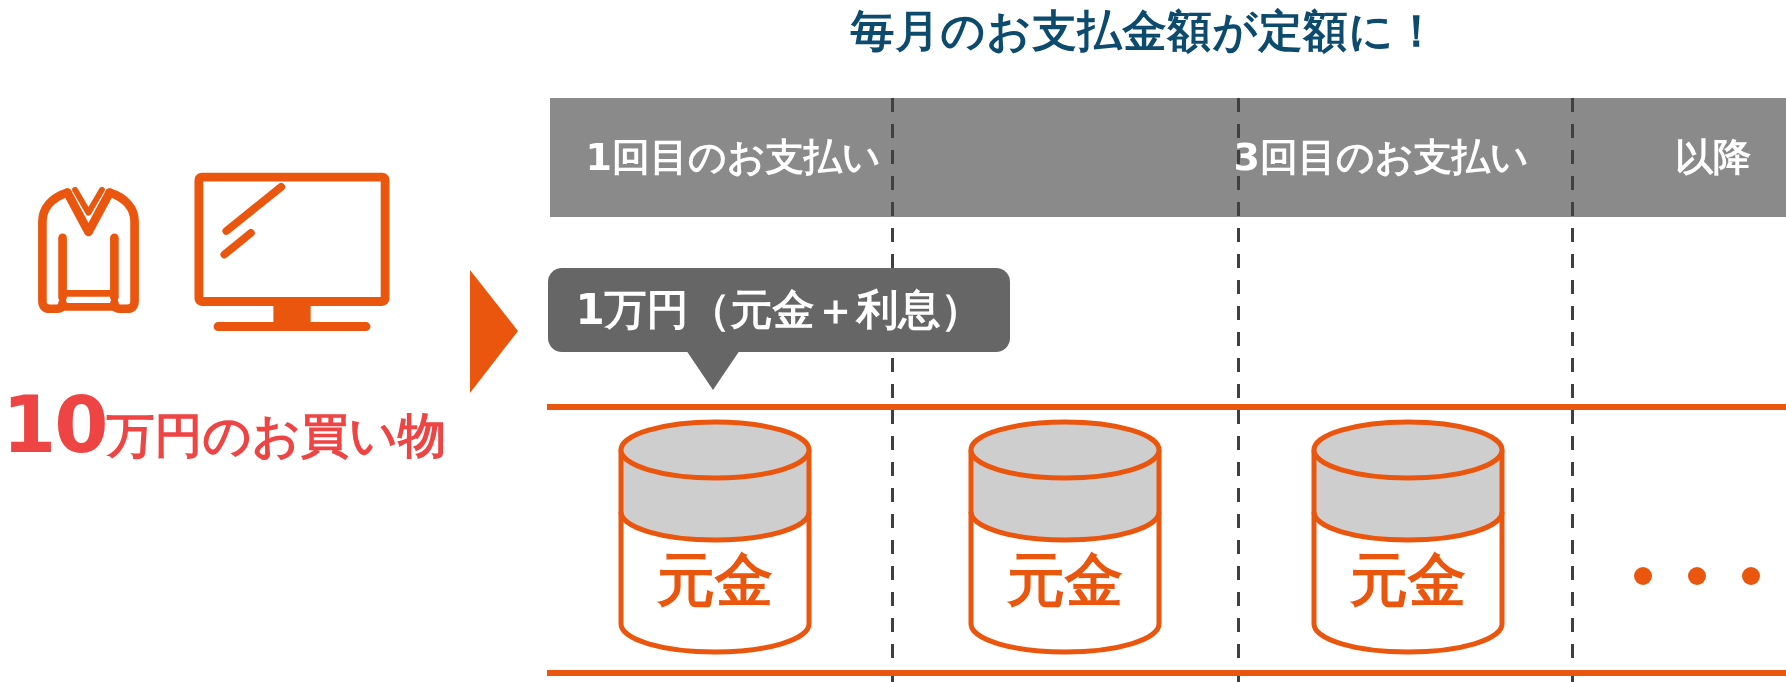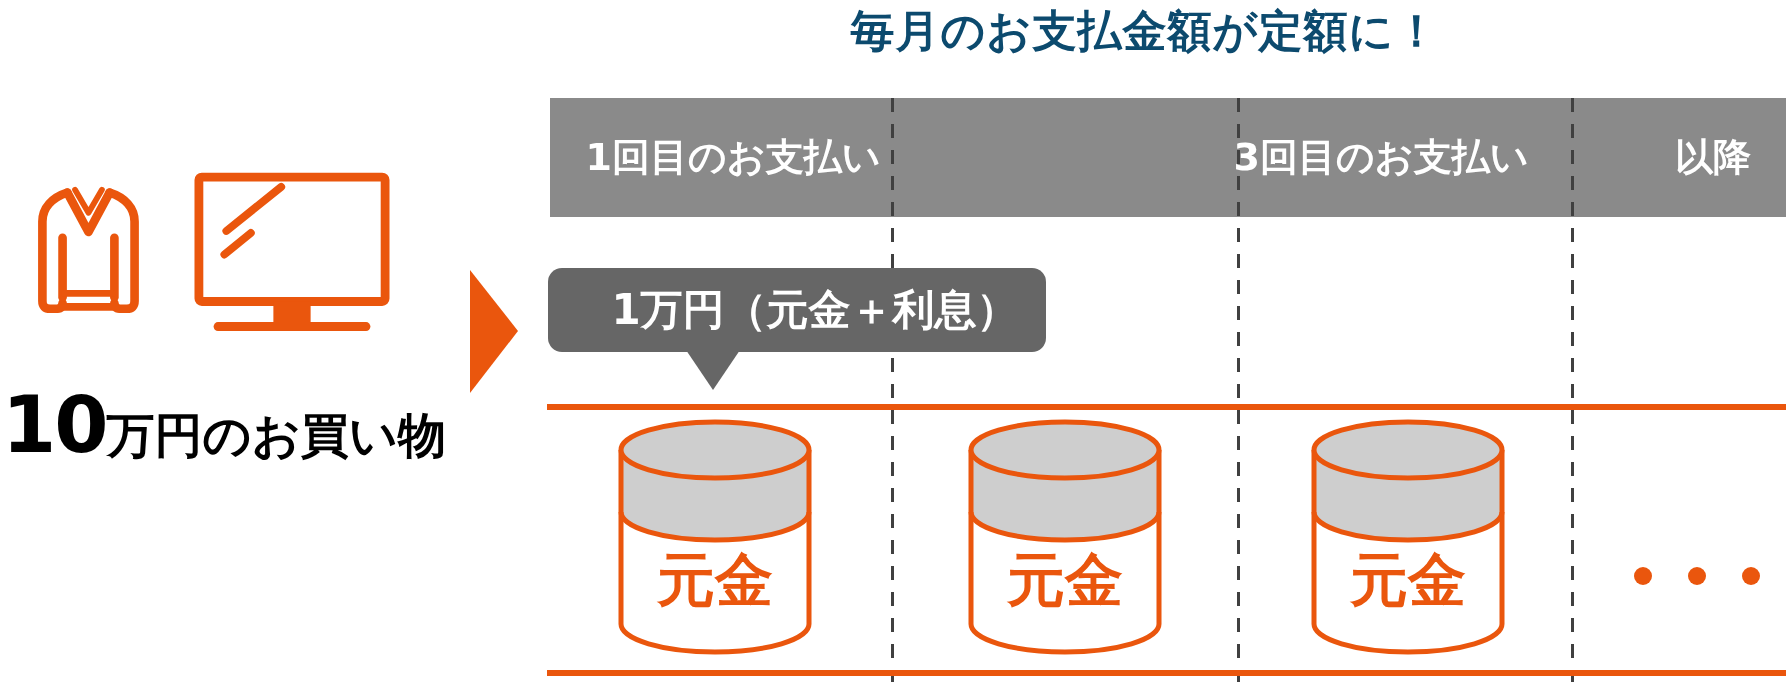--- a/index.html
+++ b/index.html
@@ -10,21 +10,21 @@
   .abs{position:absolute;}
 
   
   #diagram-title{
     left:550px;top:2px;width:1190px;text-align:center;
     font-size:44px;font-weight:bold;color:#0c4a6e;letter-spacing:1px;white-space:nowrap;
   }
 
   
   #purchase-caption{
-    left:2px;top:386px;width:470px;white-space:nowrap;font-weight:bold;color:#000000;
+    left:2px;top:386px;width:470px;white-space:nowrap;font-weight:bold;color:#ef4444;
   }
   #purchase-amount-value{font-size:78px;line-height:1;vertical-align:baseline;letter-spacing:-2px;}
   #purchase-amount-unit{font-size:48px;line-height:1;vertical-align:baseline;letter-spacing:0px;}
 
   
   #arrow-right-icon{
     left:470px;top:270px;width:0;height:0;
     border-top:61px solid transparent;border-bottom:62px solid transparent;
     border-left:48px solid #ea560d;
   }
@@ -47,21 +47,21 @@
     width:3px;top:98px;height:584px;
     background:repeating-linear-gradient(to bottom,#404040 0 14px,transparent 14px 26px);
   }
   #divider-1{left:891px;}
   #divider-2{left:1237px;}
   #divider-3{left:1571px;}
 
   
   #payment-amount-callout{
     left:548px;top:268px;width:462px;height:84px;background:#666666;border-radius:14px;
-    display:flex;align-items:center;justify-content:center;padding-left:36px;
+    display:flex;align-items:center;justify-content:center;
   }
   #callout-label{color:#ffffff;font-size:42px;font-weight:bold;white-space:nowrap;}
   #callout-pointer{
     left:686px;top:350px;width:0;height:0;
     border-left:27px solid transparent;border-right:27px solid transparent;
     border-top:40px solid #666666;
   }
 
   
   .orange-line{left:547px;width:1239px;height:6px;background:#ea560d;}

